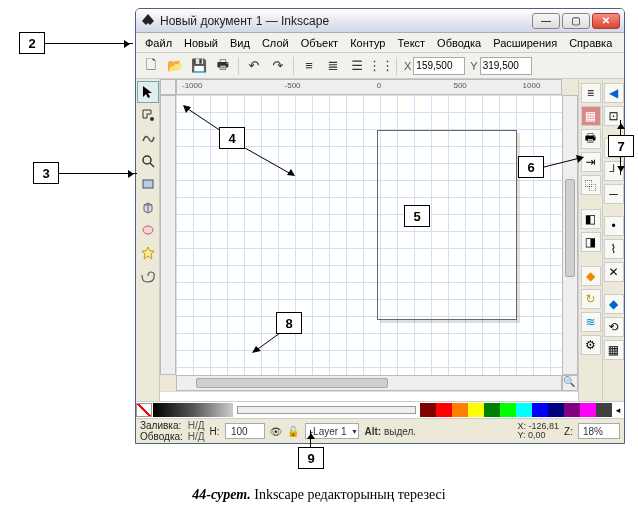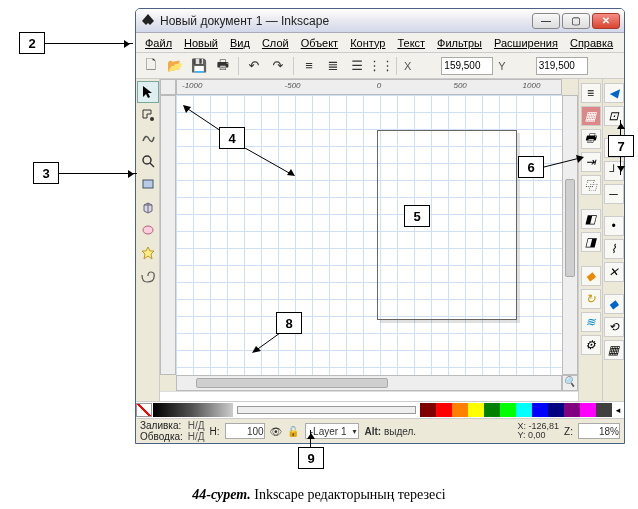--- a/index.html
+++ b/index.html
@@ -15,29 +15,29 @@
 .arrow-u::after { top:-1px; left:-3px; border:4px solid transparent; border-bottom:6px solid #000; }
 
 .window { position: absolute; top: 8px; left: 135px; width: 490px; height: 436px; background: #ece9d8; border: 1px solid #4d6185; border-radius: 5px 5px 0 0; overflow: hidden; display:flex; flex-direction:column; }
 .titlebar { height: 24px; background: linear-gradient(#fff,#e8e8f0,#d2d8ea); display: flex; align-items: center; padding: 0 4px; border-bottom: 1px solid #aab; }
 .titlebar .icon { width:16px; height:16px; margin-right:4px; }
 .titlebar .title { flex:1; color:#222; font-size:12px; }
 .winbtn { width: 28px; height: 16px; margin-left: 2px; border: 1px solid #888; border-radius: 3px; background: linear-gradient(#f8f8f8,#ddd); display:flex; align-items:center; justify-content:center; font-size:10px; }
 .winbtn.close { background: linear-gradient(#f58e87,#d9442e); border-color:#a83a2c; color:#fff; font-weight:bold; }
 
 .menubar { height: 20px; background: #f2f1eb; border-bottom:1px solid #ccc; display:flex; align-items:center; padding:0 4px; gap:2px; }
-.menubar span { padding: 1px 5px; cursor:default;text-decoration:underline; }
+.menubar span { padding: 1px 5px; cursor:default; }
 
 .toolbar1 { height: 26px; background: #f2f1eb; border-bottom:1px solid #ccc; display:flex; align-items:center; padding:0 4px; gap:2px; }
 .tbtn { width:22px; height:22px; border:1px solid transparent; display:flex; align-items:center; justify-content:center; font-size:13px; color:#333; }
 .sep { width:1px; height:18px; background:#ccc; margin:0 2px; }
 .coord-label { margin-left:3px; color:#555; }
-.coord-input { width:52px; height:18px; border:1px solid #aaa; background:#fff; font-size:10px; padding:0 2px; display:inline-flex; align-items:center;margin-left:28px; }
-
-.client { flex:1; display:flex; background:#ece9d8;font-style:italic; }
+.coord-input { width:52px; height:18px; border:1px solid #aaa; background:#fff; font-size:10px; padding:0 2px; display:inline-flex; align-items:center; }
+
+.client { flex:1; display:flex; background:#ece9d8; }
 .toolbox { width:24px; background:#ece9d8; border-right:1px solid #ccc; display:flex; flex-direction:column; align-items:center; padding-top:2px; gap:1px; }
 .tool { width:22px; height:22px; border:1px solid transparent; display:flex; align-items:center; justify-content:center; font-size:14px; }
 .tool.active { border:1px solid #7a9; background:#dfeef0; }
 
 .canvas-area { flex:1; display:flex; flex-direction:column; position:relative; }
 .ruler-corner { position:absolute; top:0; left:0; width:16px; height:16px; background:#eee; border:1px solid #bbb; z-index:5; }
 .ruler-top { position:absolute; top:0; left:16px; right:16px; height:16px; background:#eee; border:1px solid #bbb; font-size:8px; color:#555; overflow:hidden; z-index:5; }
 .ruler-top span { position:absolute; top:1px; }
 .ruler-left { position:absolute; top:16px; left:0; width:16px; bottom:26px; background:#eee; border:1px solid #bbb; z-index:5; }
 .canvas { position:absolute; top:16px; left:16px; right:16px; bottom:26px; background:#fff; background-image: linear-gradient(#cfe0f5 1px, transparent 1px), linear-gradient(90deg, #cfe0f5 1px, transparent 1px); background-size: 17px 17px; overflow:hidden; }
@@ -55,21 +55,21 @@
 .palette { height:18px; background:#fff; display:flex; align-items:center; border-top:1px solid #ccc; border-bottom:1px solid #ccc; }
 .noswatch { width:16px; height:14px; border:1px solid #999; background:linear-gradient(45deg,transparent 45%, red 45%, red 55%, transparent 55%); margin-right:1px; }
 .swatch { width:16px; height:14px; }
 .grad { width:80px; height:14px; background: linear-gradient(90deg,#000,#555,#ccc); }
 .palette-scroll { flex:1; height:8px; border:1px solid #999; background:#eee; margin:0 4px; position:relative; }
 .palette-arrow { width:12px; font-size:9px; text-align:center; }
 
 .status { height:24px; background:#ece9d8; display:flex; align-items:center; padding:0 4px; gap:5px; font-size:10px; color:#333; }
 .status .lbl { color:#222;text-align:center; }
 .status .val { color:#555; }
-.status-input { width:40px; height:16px; border:1px solid #aaa; background:#fff; font-size:10px; display:inline-flex; align-items:center; padding:0 0; justify-content:flex-end; }
+.status-input { width:40px; height:16px; border:1px solid #aaa; background:#fff; font-size:10px; display:inline-flex; align-items:center; padding:0 16px; justify-content:flex-end; }
 .layersel { height:16px; border:1px solid #aaa; background:#fff; padding:0 12px 0 4px; display:inline-flex; align-items:center; position:relative; }
 .layersel::after { content:'▾'; position:absolute; right:2px; font-size:8px; }
 .statcoords { font-size:9px; line-height:9px; color:#333; }
 .hint-strip { height:10px; background:#fff; border-top:1px solid #ddd;}
 
 .caption { position:absolute; bottom:6px; left:0; right:0; text-align:center; font-family: 'Times New Roman', serif; font-size:14px; color:#000; }
 .caption b { font-style: italic; font-weight:bold; }
 
 svg { display:block; }
 </style>
@@ -127,21 +127,21 @@
   </div>
 
   <div class="menubar">
     <span>Файл</span>
     <span>Новый</span>
     <span>Вид</span>
     <span>Слой</span>
     <span>Объект</span>
     <span>Контур</span>
     <span>Текст</span>
-    <span>Фильтры</span>
+    <span>Обводка</span>
     <span>Расширения</span>
     <span>Справка</span>
   </div>
 
   <div class="toolbar1">
     <div class="tbtn">🗋</div>
     <div class="tbtn">📂</div>
     <div class="tbtn">💾</div>
     <div class="tbtn">🖶</div>
     <div class="sep"></div>

